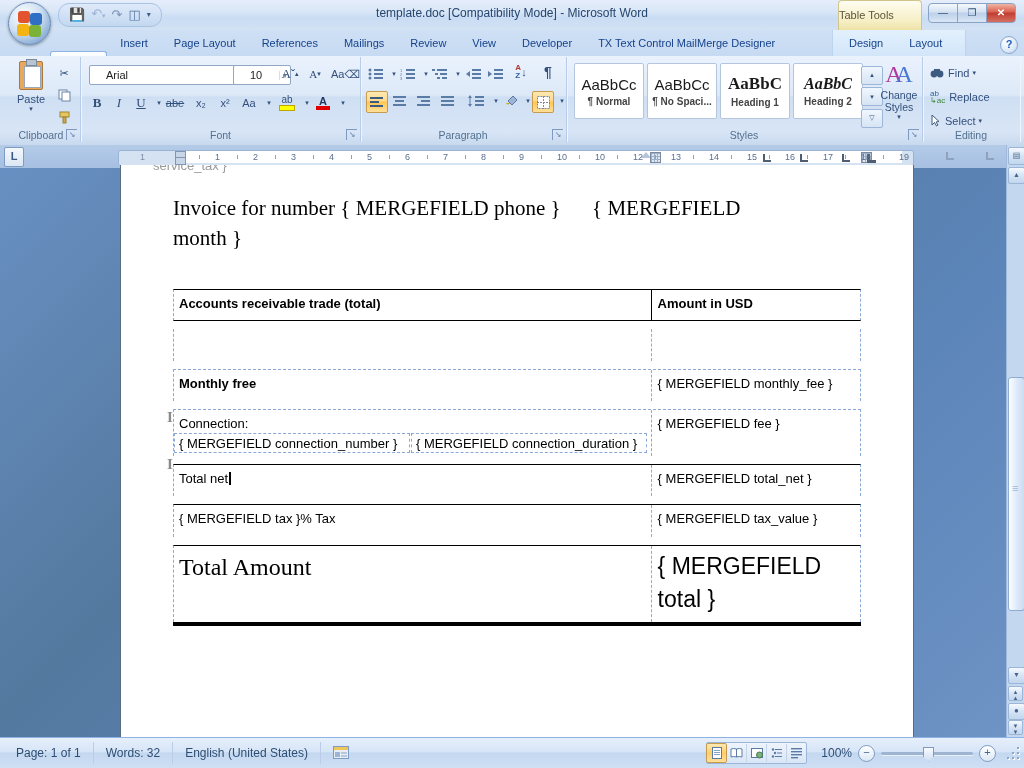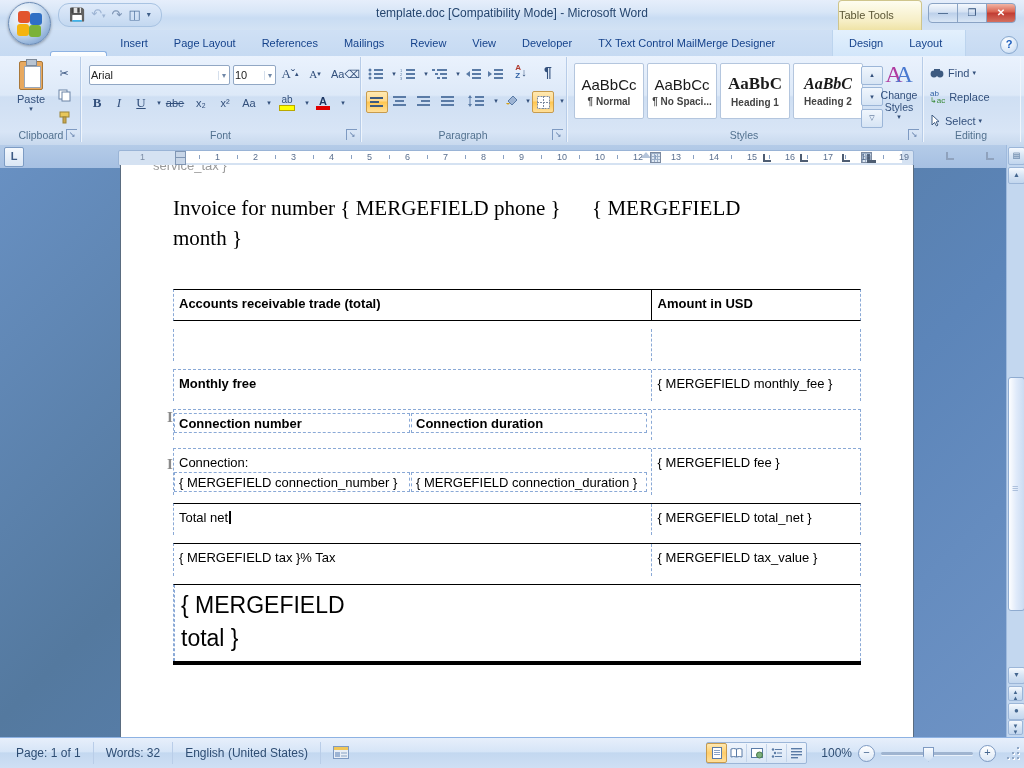--- a/index.html
+++ b/index.html
@@ -48,21 +48,21 @@
     border-bottom:1px solid #8db2e3;}
   .group{position:absolute;top:1px;height:85px;border-right:1px solid #b7cce8;box-shadow:1px 0 0 #eff5fc;}
   .grp-label{position:absolute;bottom:1px;left:0;right:0;text-align:center;font-size:10.5px;color:#52718f;}
   .launcher{position:absolute;bottom:2px;right:3px;width:10px;height:10px;border-left:1px solid #7e9ac2;
     border-top:1px solid #7e9ac2;color:#5f7ca8;font-size:8px;line-height:10px;text-align:center;}
   .btn{display:inline-flex;align-items:center;justify-content:center;height:20px;min-width:20px;
     border-radius:2px;color:#33507c;font-size:11px;}
   .btn.on{background:linear-gradient(#ffe9b2,#ffd98c 45%,#ffc64f 50%,#ffdf9a);border:1px solid #c austin;}
   .btn.on{border:1px solid #c79b4e;}
   .combo{background:#fff;border:1px solid #91a7c4;height:18px;display:inline-flex;align-items:center;
-    font-size:11px;color:#222;padding-left:1px;border-radius:2px;}
+    font-size:11px;color:#222;padding-left:16px;border-radius:2px;}
   .combo .arr{margin-left:auto;color:#7188a8;font-size:8px;padding:0 3px;border-left:1px solid #d5dfec;}
   svg{display:block;}
 
   
   .tile{width:68px;height:54px;background:#fff;border:1px solid #b4c6de;border-radius:2px;
     display:inline-flex;flex-direction:column;align-items:center;justify-content:center;margin-right:3px;}
   .tile .sample{font-size:15px;color:#1a1a1a;}
   .tile .tname{font-size:10px;color:#444;margin-top:3px;white-space:nowrap;}
 
   
@@ -485,45 +485,40 @@
         <div class="trow edge" style="height:32px;">
           <div class="lc"></div>
           <div class="rc"></div>
         </div>
 
         <div class="trow edge b-dash" style="height:32px;">
           <div class="lc bold">Monthly free</div>
           <div class="rc">{ MERGEFIELD monthly_fee }</div>
         </div>
 
-        <div class="trow edge b-dash" style="height:31px;">
-          <div class="lc"></div>
-          <div class="rc"></div>
-          <div class="mcell bold" style="left:0;top:3px;width:236px;">Connection number</div>
-          <div class="mcell bold" style="left:237px;top:3px;width:236px;">Connection duration</div>
-        </div>
 
         <div class="trow edge b-dash" style="height:47px;">
           <div class="lc">Connection:</div>
           <div class="rc">{ MERGEFIELD fee }</div>
           <div class="mcell" style="left:0;top:23px;width:236px;">{ MERGEFIELD connection_number }</div>
           <div class="mcell" style="left:237px;top:23px;width:236px;">{ MERGEFIELD connection_duration }</div>
         </div>
 
         <div class="trow edge b-solid" style="height:32px;">
           <div class="lc"><span>Total net</span><span class="caret"></span></div>
           <div class="rc">{ MERGEFIELD total_net }</div>
         </div>
 
         <div class="trow edge b-solid" style="height:33px;">
           <div class="lc">{ MERGEFIELD tax }% Tax</div>
           <div class="rc">{ MERGEFIELD tax_value }</div>
         </div>
 
         <div class="trow edge b-solid" style="height:77px;">
+          <div class="lc" style="font-family:'Liberation Serif',serif;font-size:24px;padding-top:8px;">Total Amount</div>
           <div class="rc" style="font-size:23px;line-height:33px;padding-top:4px;">{ MERGEFIELD total }</div>
         </div>
         <div style="height:4px;background:#000;"></div>
       </div>
 
       <span class="ibeam" style="left:46px;top:244px;">I</span>
       <span class="ibeam" style="left:46px;top:291px;">I</span>
     </div>
   </div>
 

